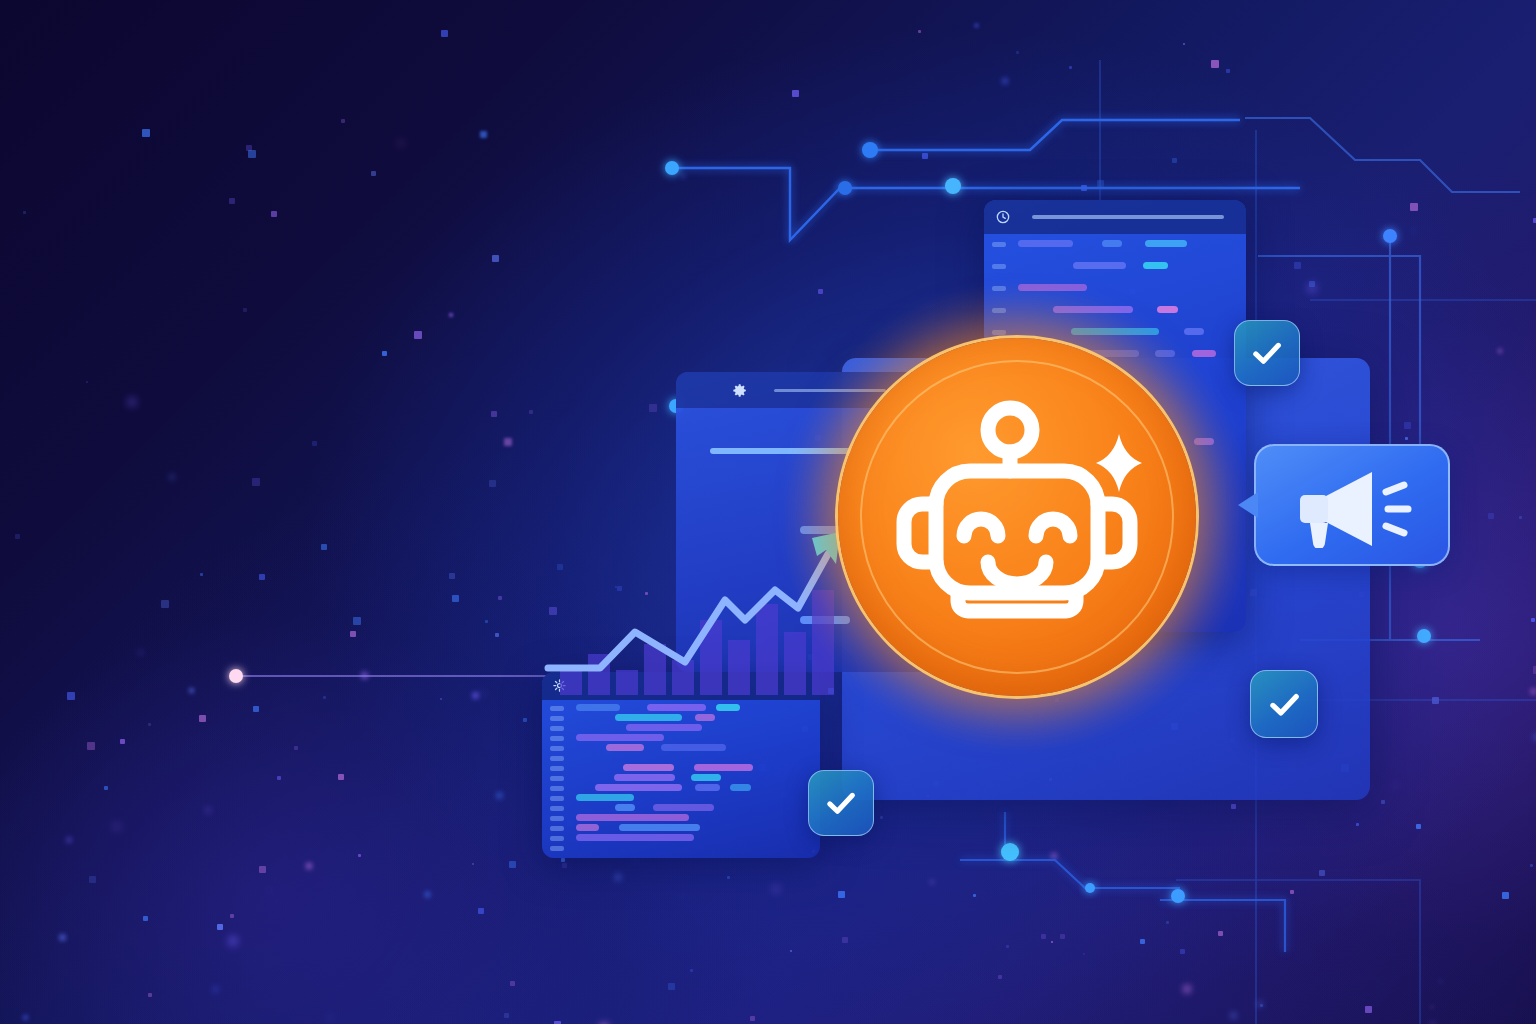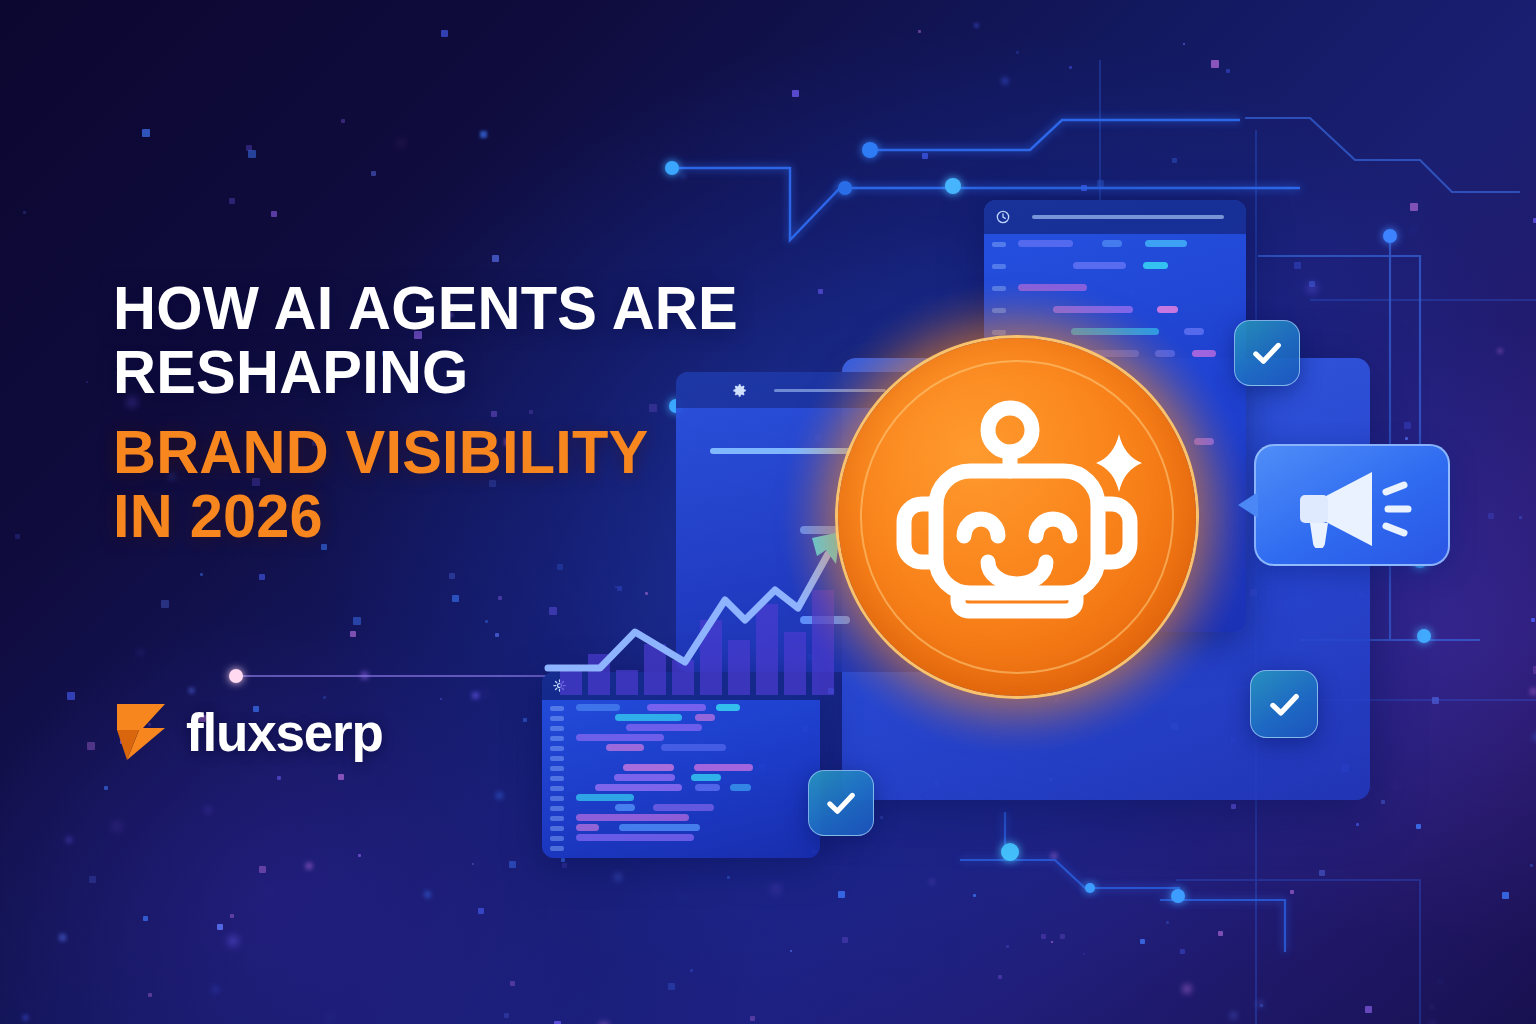--- a/index.html
+++ b/index.html
@@ -536,28 +536,15 @@
     <svg width="37" height="37" viewBox="0 0 24 24">
       <path d="M4.5 12.6 L9.6 17.5 L19.6 6.9" fill="none" stroke="#fff" stroke-width="3.4" stroke-linecap="round" stroke-linejoin="round"></path>
     </svg>
   </div>
   <div class="check" style="left:808px;top:770px;width:66px;height:66px;">
     <svg width="36" height="36" viewBox="0 0 24 24">
       <path d="M4.5 12.6 L9.6 17.5 L19.6 6.9" fill="none" stroke="#fff" stroke-width="3.4" stroke-linecap="round" stroke-linejoin="round"></path>
     </svg>
   </div>
 
-  <div id="headline">
-    <div class="hl w">HOW AI AGENTS ARE</div>
-    <div class="hl w">RESHAPING</div>
-    <div class="hl o sp">BRAND VISIBILITY</div>
-    <div class="hl o">IN 2026</div>
-  </div>
-
-  <div id="logo">
-    <svg class="mark" viewBox="0 0 56 64">
-      <path fill="#f7861e" d="M4,4 H52 L30,28 H52 L14,60 L26,30 L4,30 Z"></path>
-      <path fill="#d9650c" d="M4,30 H26 L14,60 Z"></path>
-    </svg>
-    <div class="wordmark">fluxserp</div>
-  </div>
+
 
 </div>
 
 </body></html>

